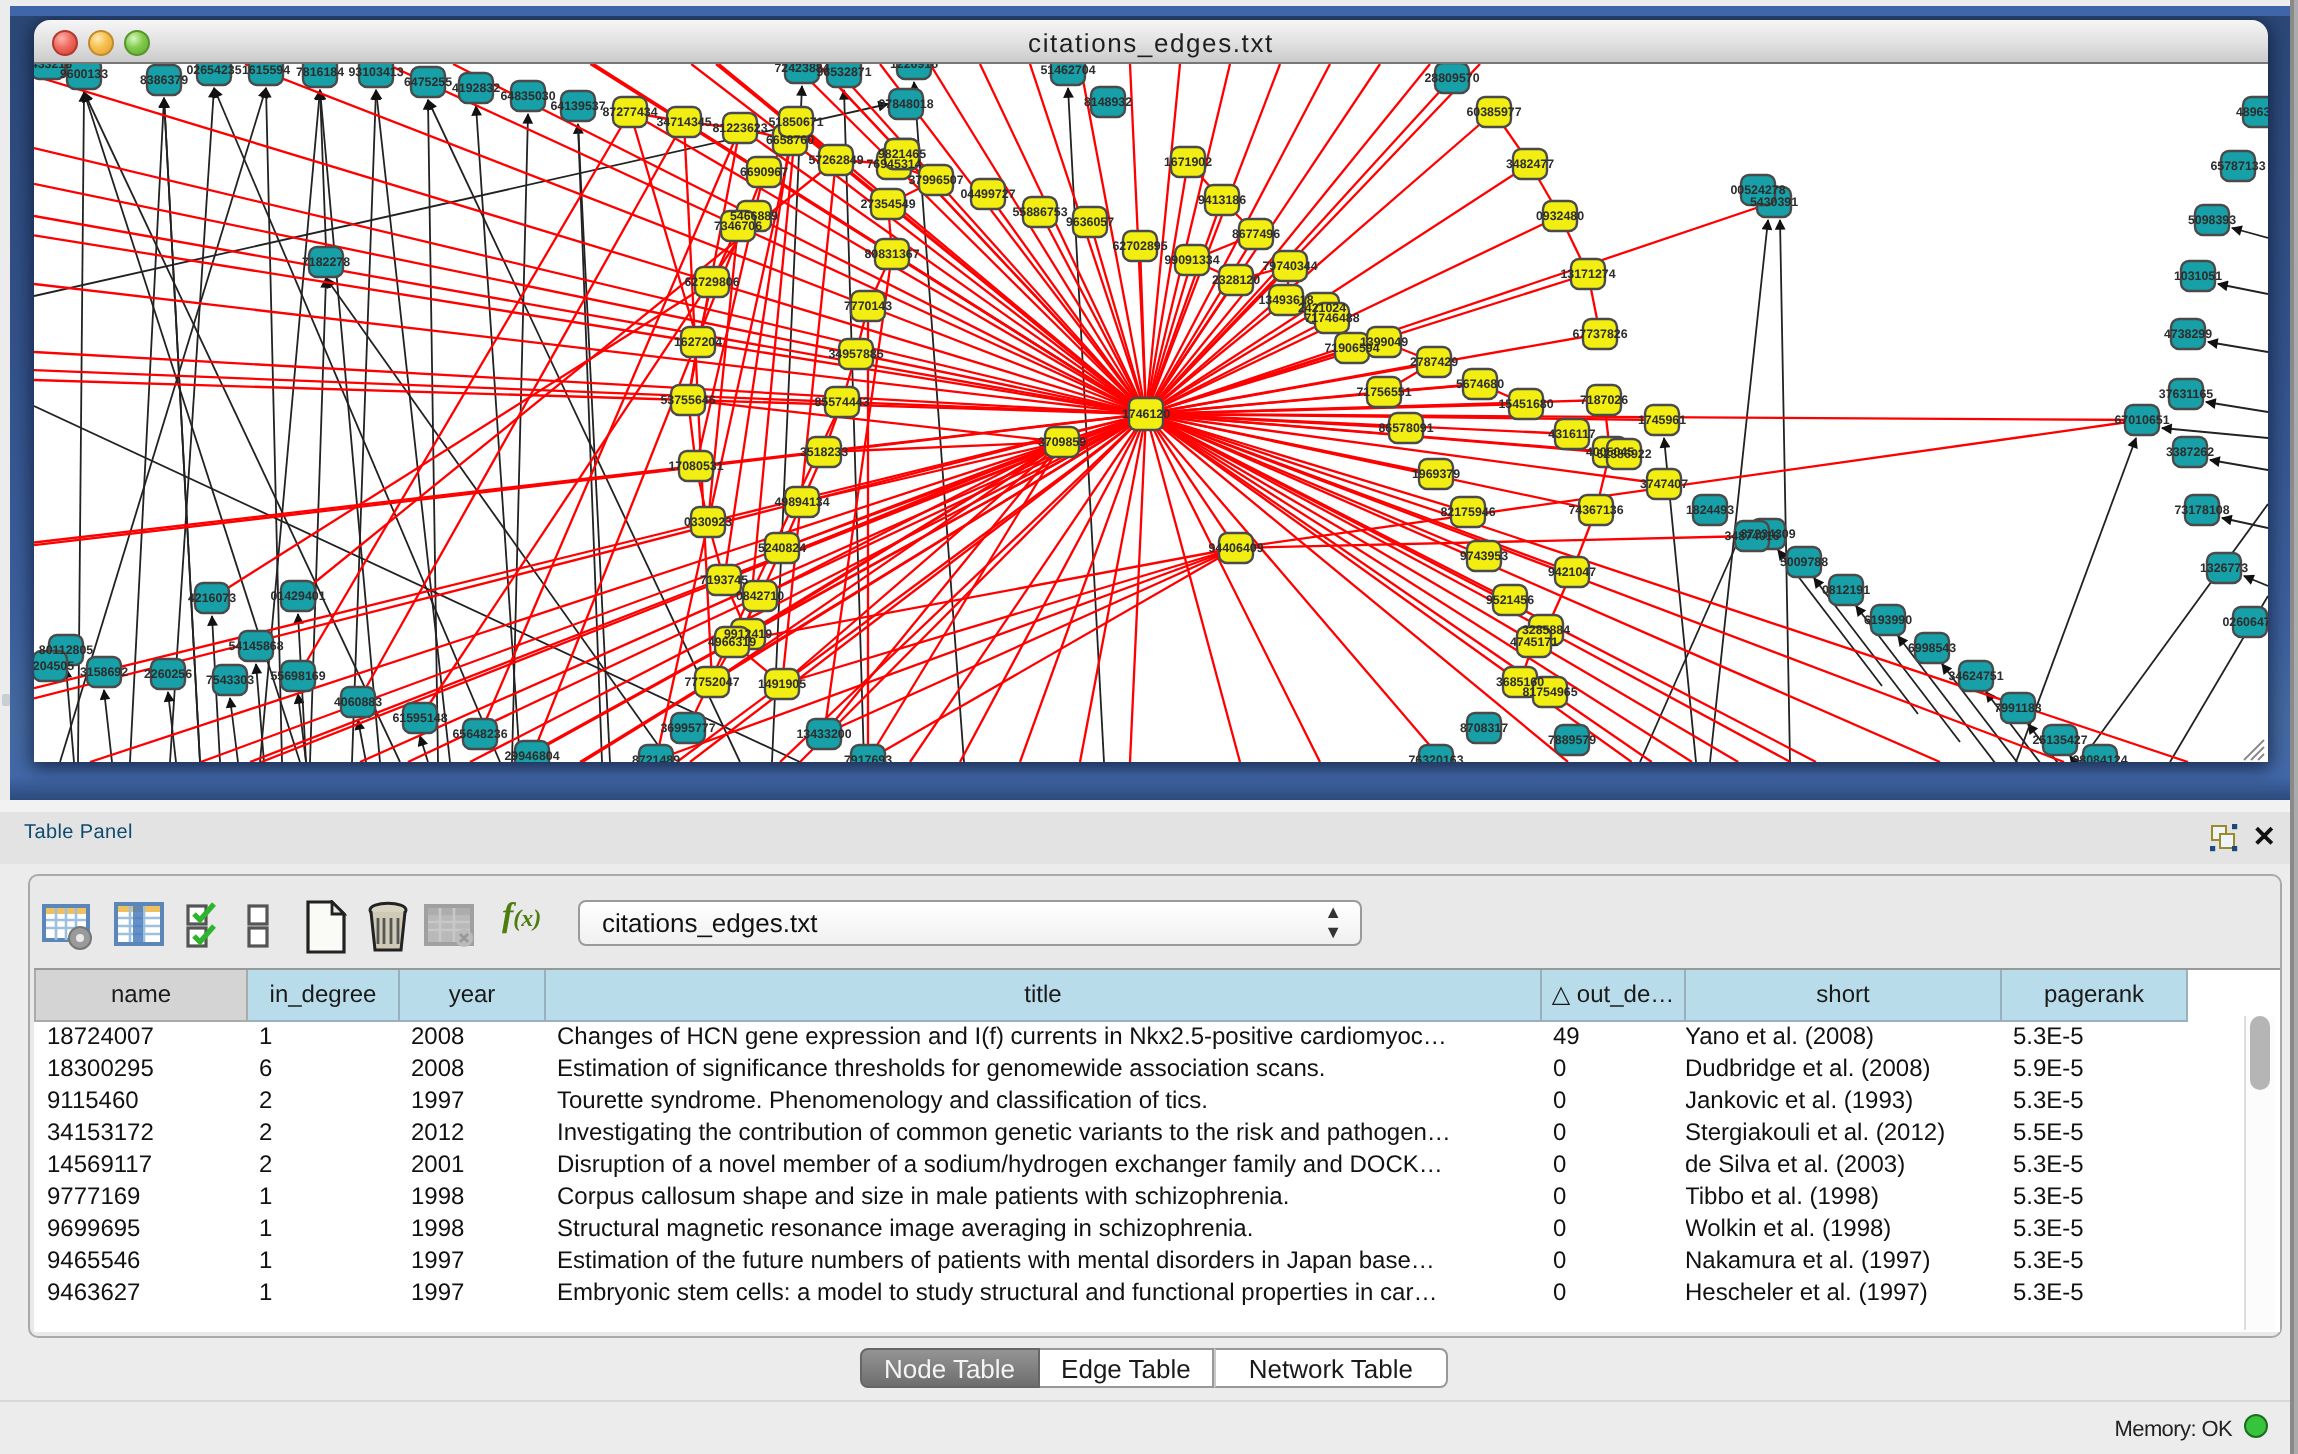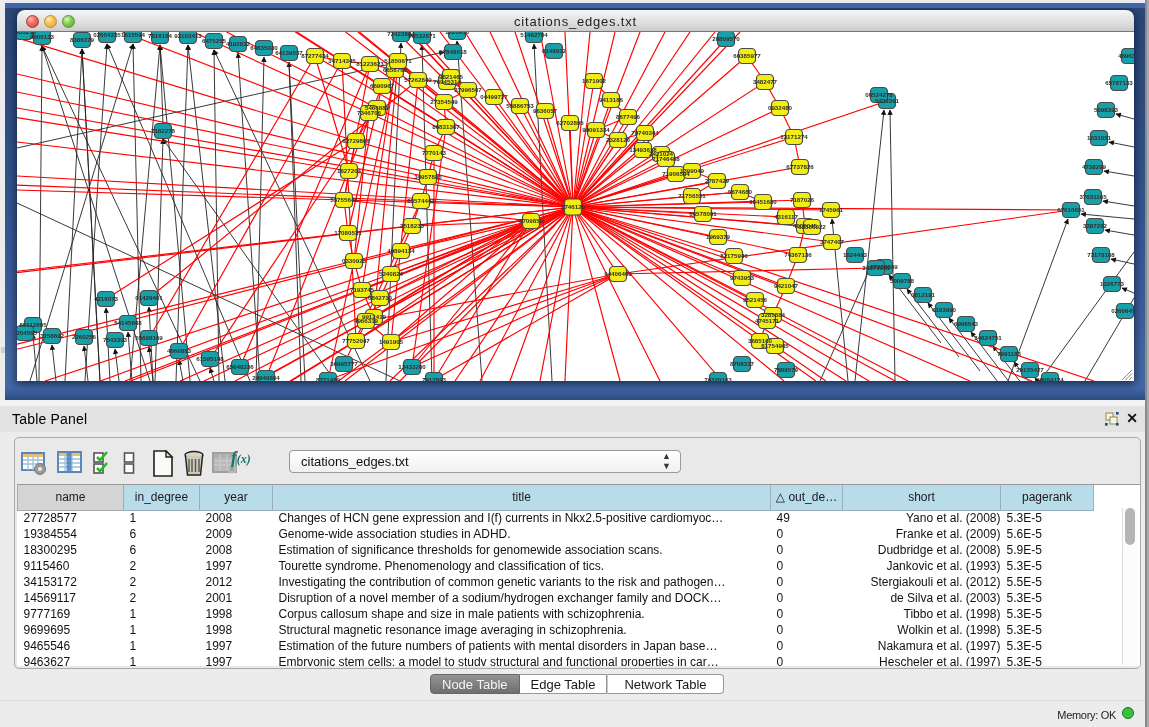--- a/index.html
+++ b/index.html
@@ -10,34 +10,34 @@
 #win{position:absolute;left:17px;top:10px;width:1117px;height:371px;border-radius:8px 8px 0 0;box-shadow:0 2px 9px 1px rgba(5,10,30,.65)}
 #titlebar{position:absolute;left:0;top:0;width:100%;height:22px;border-radius:8px 8px 0 0;background:linear-gradient(#f6f6f6,#dedede 60%,#cbcbcb);border-bottom:1px solid #777}
 #title{position:absolute;left:0;top:4px;width:100%;text-align:center;font-size:13px;font-weight:400;letter-spacing:.8px;color:#1e1e1e}
 .tl{position:absolute;top:4.5px;width:13px;height:13px;border-radius:50%;}
 #canvas{position:absolute;left:0;top:22px;width:1117px;height:349px;background:#fff}
 #larrow{position:absolute;left:1px;top:347px;width:4px;height:6px;background:#c9cdd4;border-radius:1px}
 #rightstrip{position:absolute;left:1145px;top:0;width:4px;height:727px;background:#ababab;border-left:2px solid #8a8a8a;z-index:50}
 #bottom{position:absolute;left:0;top:400px;width:1149px;height:327px;background:#ececec}
 #bline2{position:absolute;left:0;top:0;width:1149px;height:6px;background:#f2f2f2}
 #tphead{position:absolute;left:0;top:6px;width:1149px;height:26px;background:#e3e3e3}
-#tphead span{position:absolute;left:12px;top:5px;font-size:14px;color:#000000;letter-spacing:.2px}
+#tphead span{position:absolute;left:12px;top:5px;font-size:10px;color:#0c4a6e;letter-spacing:.2px}
 #floatico{position:absolute;right:30px;top:6px;width:14px;height:14px}
 #closeico{position:absolute;right:11px;top:4px;font-size:14px;font-weight:700;color:#111}
 #panel{position:absolute;left:14px;top:37px;width:1127px;height:232px;background:#e9e9e9;border:1px solid #a9a9a9;border-radius:5px}
 #toolbar{position:absolute;left:0;top:0;width:100%;height:44px}
 #combo{position:absolute;left:274px;top:12px;width:392px;height:23px;background:linear-gradient(#fff,#f0f0f0);border:1px solid #9a9a9a;border-radius:4px;font-size:13px;color:#111;line-height:21px;padding-left:11px}
 #combo .arr{position:absolute;right:9px;top:0px;font-size:9px;color:#333;line-height:10px}
 #tblwrap{position:absolute;left:2px;top:46px;width:1123px;height:182px;background:#fff;overflow:hidden;border-top:1px solid #999}
 table{border-collapse:collapse;table-layout:fixed;width:1077px;font-size:12px}
 th{height:25px;background:#b9dcea;border:1px solid #9ab0bc;border-top:none;font-weight:400;color:#1a1a1a;overflow:hidden;white-space:nowrap}
 th.c1{background:#d4d4d4;border-color:#aaa}
 td{height:16px;padding:0 0 0 6px;color:#111;overflow:hidden;white-space:nowrap}
 .c1{width:106px}.c2{width:76px}.c3{width:73px}.c4{width:498px}.c5{width:72px}.c6{width:158px}.c7{width:93px}.c8{width:29px}
-td.c6{text-align:right;padding:0}
+td.c6{text-align:left;padding:0}
 #vscroll{position:absolute;right:3px;top:70px;width:15px;height:157px;background:#fcfcfc;border-left:1px solid #ddd}
 #vthumb{position:absolute;left:2px;top:0px;width:10px;height:37px;background:#b5b5b5;border-radius:5px}
 #tabs{position:absolute;left:430px;top:274px;height:20px;display:flex;font-size:13px}
 .tab{height:20px;line-height:19px;padding:0 11px;background:#fff;border:1px solid #989898;border-left:none;color:#1a1a1a}
 .tab:nth-child(3){border-left:1px solid #c9c9c9}
 .tab.sel{background:linear-gradient(#949494,#6e6e6e);color:#f5f5f5;border:1px solid #666;border-radius:4px 0 0 4px}
 .tab.last{border-radius:0 4px 4px 0;padding:0 16px}
 #membar{position:absolute;left:0;top:300px;width:1149px;height:27px;background:#ececec;border-top:1px solid #d8d8d8}
 #memtxt{position:absolute;right:33px;top:8px;font-size:11px;letter-spacing:-.3px;color:#222}
 #memdot{position:absolute;right:15px;top:6px;width:12px;height:12px;border-radius:50%;background:#35c43b;border:1px solid #1f6d22}
@@ -709,54 +709,44 @@
           <path d="M3.5 6l2 19h13l2-19" fill="#cfcab6" stroke="#222" stroke-width="1.5"></path>
           <path d="M7 9v13M10 9v13M13.5 9v13M17 9v13" stroke="#555" stroke-width="1.4"></path>
         </svg>
     <svg class="ticon" style="left:197px" width="26" height="26" viewBox="0 0 26 26">
           <rect x="1" y="3" width="23" height="19" fill="#b9b9b9" stroke="#a0a0a0" stroke-width="2"></rect>
           <rect x="2" y="4" width="21" height="3.5" fill="#adadad"></rect>
           <path d="M2 11h21M2 15h21M8 4v17M15 4v17" stroke="#c8c8c8" stroke-width="1.3"></path>
           <circle cx="20" cy="19" r="4.5" fill="#bbb"></circle>
           <path d="M18 17l4 4M22 17l-4 4" stroke="#999" stroke-width="1.4"></path>
         </svg>
-    <div class="ticon" style="left:216px;top:10px;font-family:'Liberation Serif',serif;font-size:17px;font-style:italic;font-weight:700;color:#0f766e">f<span style="font-size:12px">(x)</span></div>
+    <div class="ticon" style="left:236px;top:10px;font-family:'Liberation Serif',serif;font-size:17px;font-style:italic;font-weight:700;color:#4d7c0f">f<span style="font-size:12px">(x)</span></div>
     <div id="combo">citations_edges.txt<div class="arr">▲<br>▼</div></div>
   </div>
   <div id="tblwrap">
    <table>
     <tbody>
             <tr>
               <th class="c1">name</th>
               <th class="c2">in_degree</th>
               <th class="c3">year</th>
               <th class="c4">title</th>
               <th class="c5">△ out_de…</th>
               <th class="c6">short</th>
               <th class="c7">pagerank</th>
               <th class="c8" style="background:#fff;border:none"></th>
             </tr>
     <tr>
-              <td class="c1">27728577</td>
+              <td class="c1">18724007</td>
               <td class="c2">1</td>
               <td class="c3">2008</td>
               <td class="c4">Changes of HCN gene expression and I(f) currents in Nkx2.5-positive cardiomyoc…</td>
               <td class="c5">49</td>
               <td class="c6">Yano et al. (2008)</td>
               <td class="c7">5.3E-5</td>
-              <td class="c8"></td>
-            </tr>
-<tr>
-              <td class="c1">19384554</td>
-              <td class="c2">6</td>
-              <td class="c3">2009</td>
-              <td class="c4">Genome-wide association studies in ADHD.</td>
-              <td class="c5">0</td>
-              <td class="c6">Franke et al. (2009)</td>
-              <td class="c7">5.6E-5</td>
               <td class="c8"></td>
             </tr>
 <tr>
               <td class="c1">18300295</td>
               <td class="c2">6</td>
               <td class="c3">2008</td>
               <td class="c4">Estimation of significance thresholds for genomewide association scans.</td>
               <td class="c5">0</td>
               <td class="c6">Dudbridge et al. (2008)</td>
               <td class="c7">5.9E-5</td>

